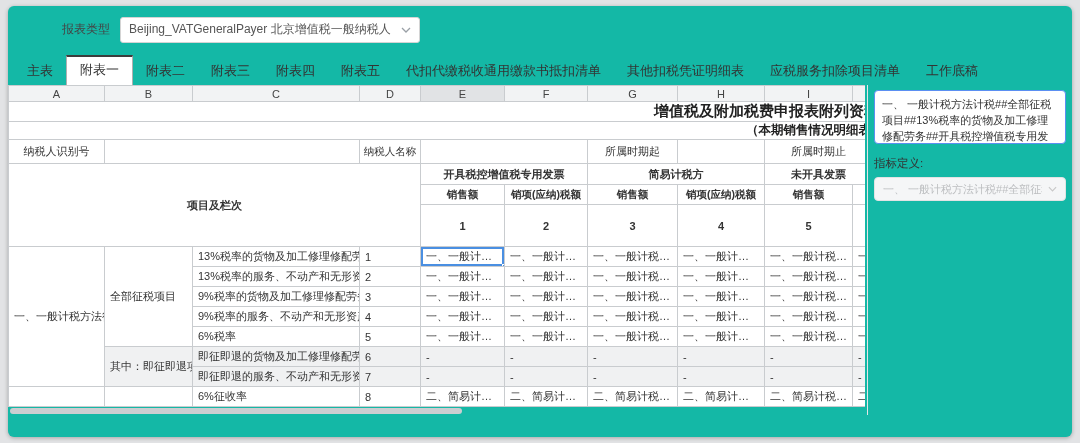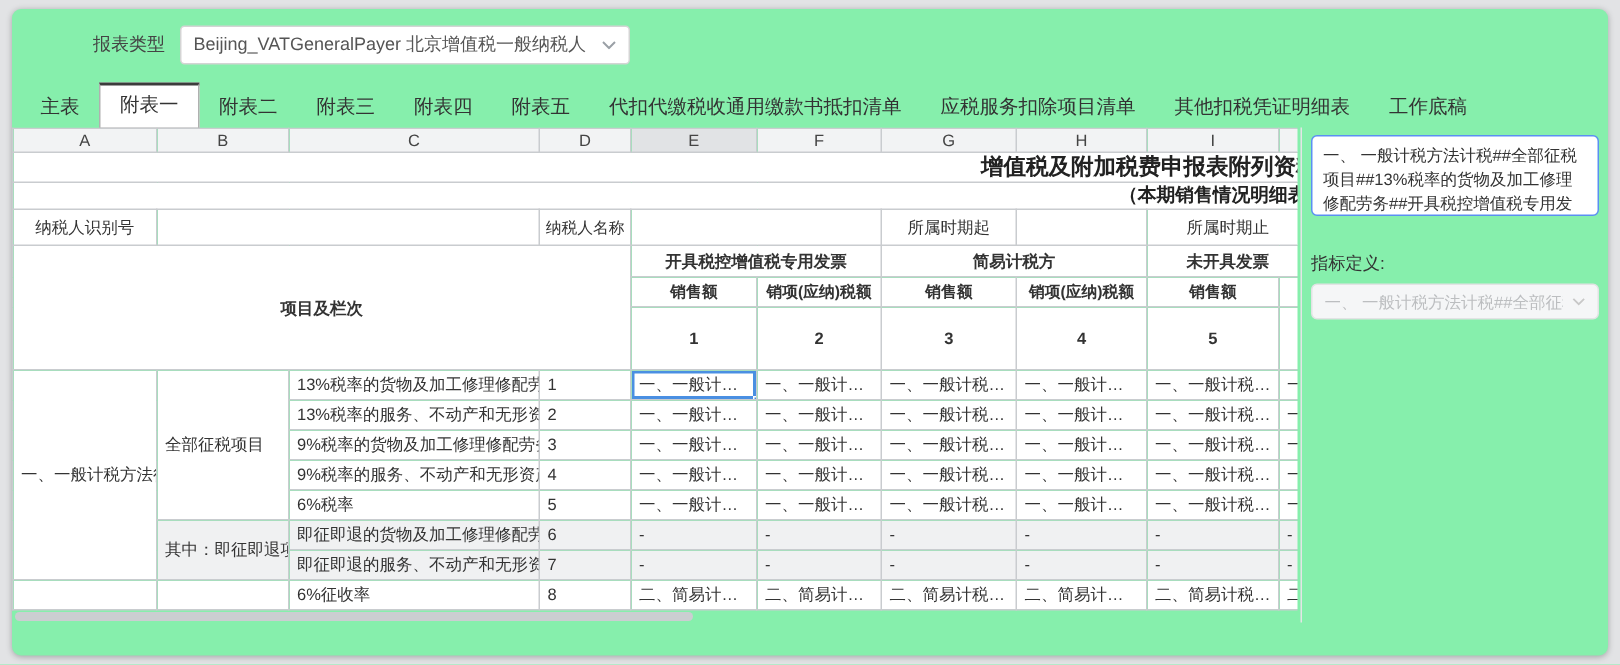--- a/index.html
+++ b/index.html
@@ -5,21 +5,21 @@
   * { box-sizing: border-box; }
   html,body { margin:0; padding:0; }
   body {
     width:1080px; height:443px; position:relative; overflow:hidden;
     background:#e2e3e5;
     font-family:"Liberation Sans","DejaVu Sans",sans-serif;
     color:#333;
   }
   .card {
     position:absolute; left:8px; top:6px; width:1064px; height:431px;
-    background:#86efac; border-radius:6px; overflow:hidden;
+    background:#14b8a6; border-radius:6px; overflow:hidden;
     box-shadow:0 1px 4px rgba(0,0,0,.28);
   }
   
   .form-row { position:absolute; left:54px; top:10px; height:27px; display:flex; align-items:center; gap:10px; }
   .form-label { font-size:12px; color:#444; }
   .select-box {
     width:300px; height:26px; border:1px solid #d4d4d4; border-radius:3px;
     display:flex; align-items:center; justify-content:space-between;
     padding:0 8px; font-size:12px; color:#555; background:#fff; cursor:pointer;
   }
@@ -70,21 +70,21 @@
   .hscroll-thumb { position:absolute; left:2px; top:402px; width:452px; height:6px; border-radius:3px; background:#cbced1; cursor:pointer; }
   .vdivider { position:absolute; left:859px; top:79px; width:1px; height:330px; background:#e4e5e6; }
   
   .panel { position:absolute; left:866px; top:84px; width:192px; }
   .panel-label { font-size:11.5px; color:#333; margin-bottom:6px; }
   .indicator-box {
     border:1px solid #5b8ff2; border-radius:4px; padding:5px 7px;
     font-size:11px; line-height:16px; color:#333; height:54px; overflow:hidden;
     white-space:normal; word-break:break-all; background:#fff; cursor:text;
   }
-  .def-label { margin-top:24px; }
+  .def-label { margin-top:12px; }
   .def-select {
     margin-top:4px; height:24px; background:#f5f6f7; border:1px solid #e2e3e4; border-radius:4px;
     display:flex; align-items:center; justify-content:space-between; padding:0 8px;
     color:#bcbec0; font-size:11px;
   }
   .def-select .val { white-space:nowrap; overflow:hidden; }
 </style>
 </head>
 <body>
 
@@ -101,22 +101,22 @@
   </div>
 
   <div class="tabbar">
     <div class="tab">主表</div>
     <div class="tab active">附表一</div>
     <div class="tab">附表二</div>
     <div class="tab">附表三</div>
     <div class="tab">附表四</div>
     <div class="tab">附表五</div>
     <div class="tab">代扣代缴税收通用缴款书抵扣清单</div>
+    <div class="tab">其他扣税凭证明细表</div>
     <div class="tab">应税服务扣除项目清单</div>
-    <div class="tab">其他扣税凭证明细表</div>
     <div class="tab">工作底稿</div>
 
   </div>
 
   <div class="gridwrap">
     <table class="grid">
       <colgroup>
         <col style="width:96px">
           <col style="width:88px">
           <col style="width:167px">

